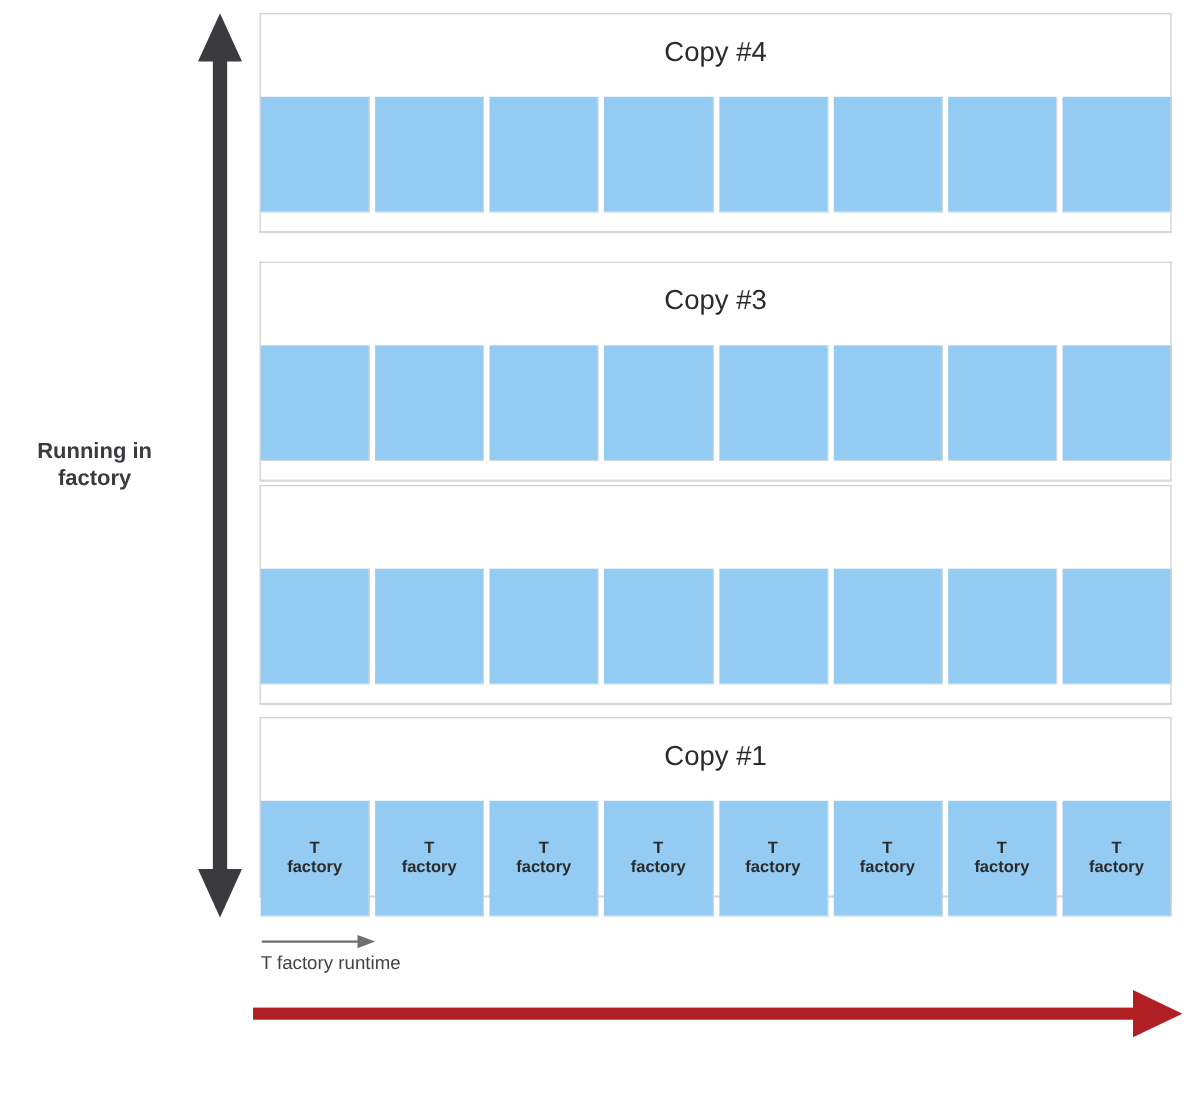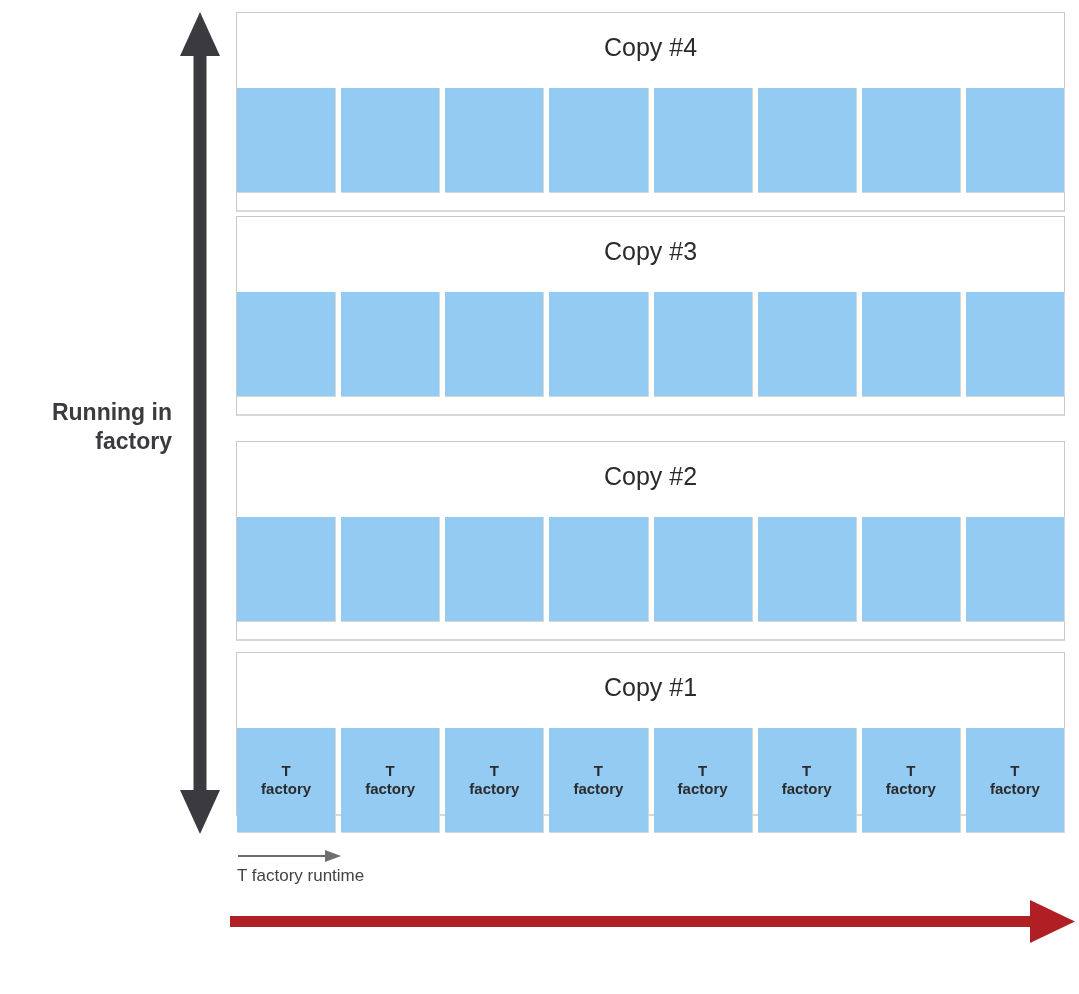--- a/index.html
+++ b/index.html
@@ -30,40 +30,40 @@
     width: 70px;
     height: 826px;
   }
 
   
   .parallel-label {
     position: absolute;
     left: 0px;
     top: 398px;
     width: 172px;
-    text-align: right;
-    font-size: 23px;
+    text-align: center;
+    font-size: 20px;
     font-weight: bold;
     line-height: 1.26;
     color: #3b3a3e;
     letter-spacing: 0px;
   }
 
   
   .copy-row {
     position: absolute;
     left: 236px;
     width: 829px;
     border: 1px solid #c9c9c9;
     border-bottom: 2px solid #d8d8d8;
     box-sizing: border-box;
     background: #ffffff;
   }
   .copy-row.r4 { top: 12px;  height: 200px; padding-left: 20px; }
-  .copy-row.r3 { top: 216px; height: 200px; }
+  .copy-row.r3 { top: 238px; height: 200px; }
   .copy-row.r2 { top: 441px; height: 200px; }
   .copy-row.r1 { top: 652px; height: 164px; }
 
   .copy-title {
     position: absolute;
     left: 0;
     right: 0;
     top: 20px;
     text-align: center;
     font-size: 25px;
@@ -222,21 +222,20 @@
           <span class="lbl-f">factory</span>
         </div>
       <div class="factory-box blank">
           <span class="lbl-t">T</span>
           <span class="lbl-f">factory</span>
         </div>
     </div>
   </div>
 
   <div class="copy-row r2">
-    <div class="copy-title">Copy #2</div>
     <div class="factory-strip">
       <div class="factory-box blank">
           <span class="lbl-t">T</span>
           <span class="lbl-f">factory</span>
         </div>
       <div class="factory-box blank">
           <span class="lbl-t">T</span>
           <span class="lbl-f">factory</span>
         </div>
       <div class="factory-box blank">

